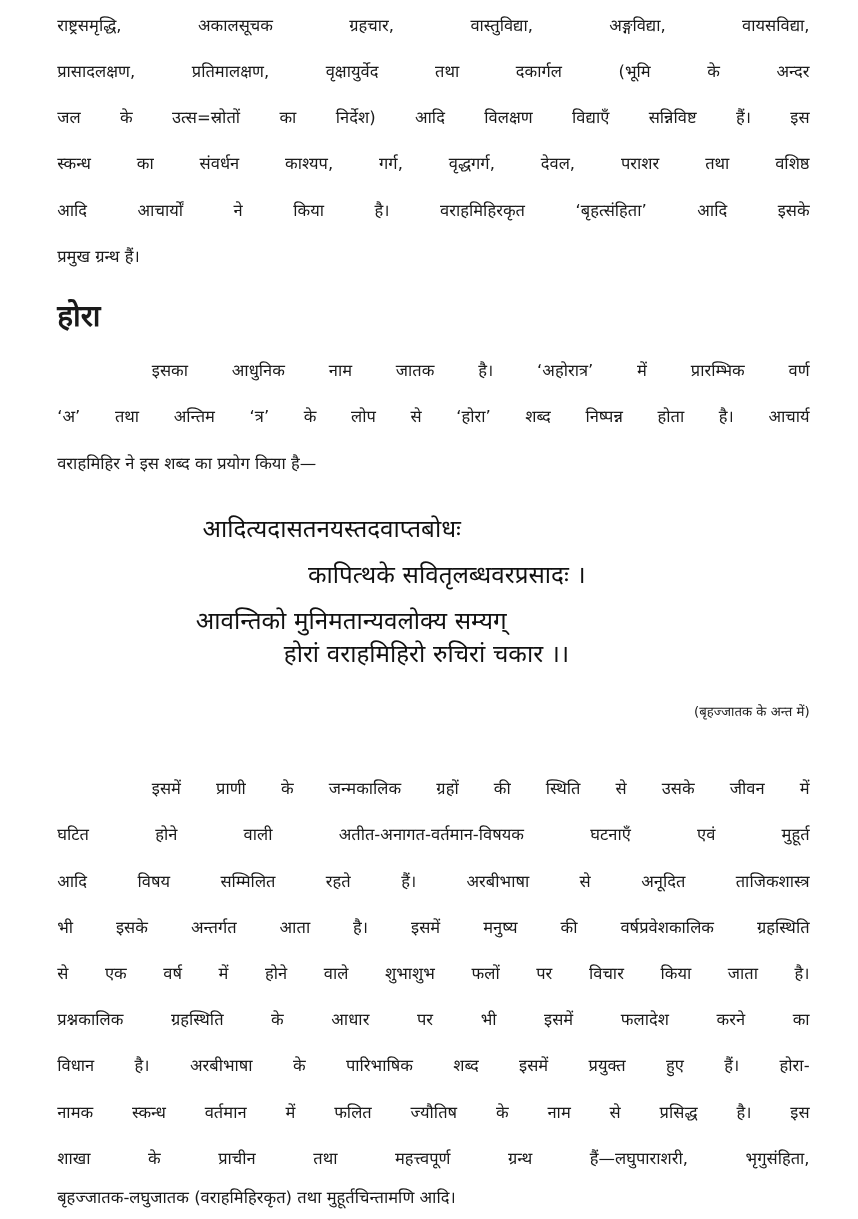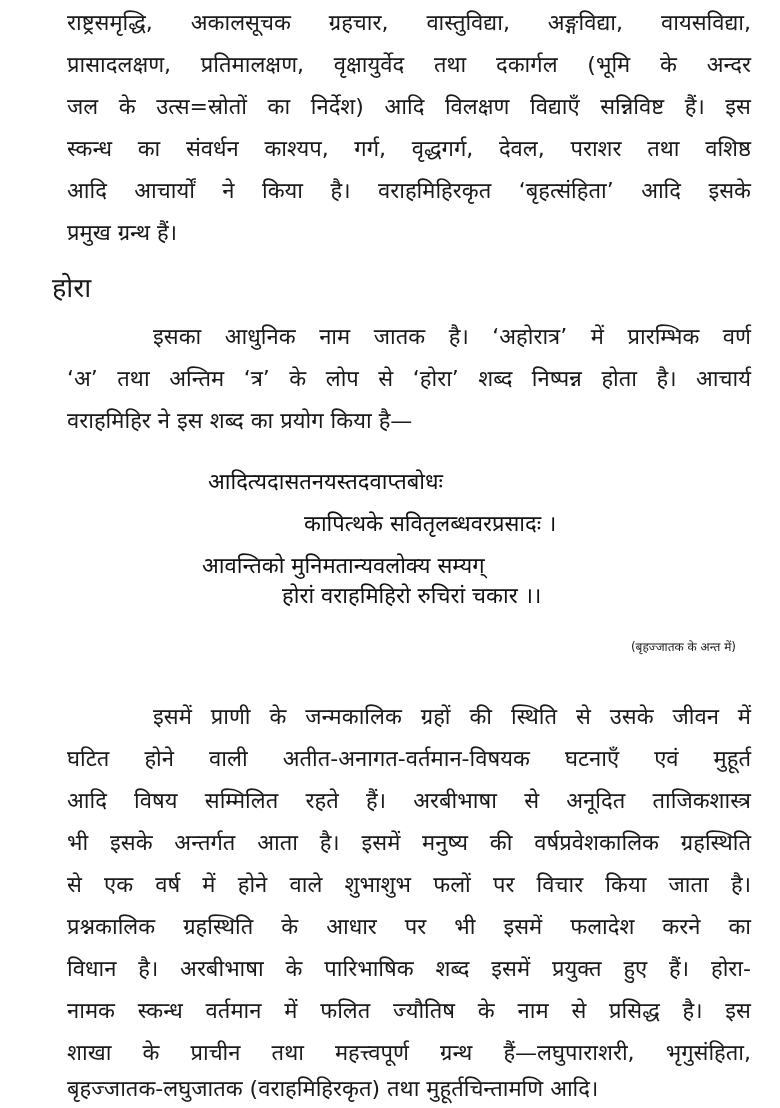--- a/index.html
+++ b/index.html
@@ -2,34 +2,34 @@
 <html><head>
 <meta charset="utf-8">
 <style>
   html, body { margin: 0; padding: 0; background: #ffffff; }
   body {
     width: 780px; height: 1108px; overflow: hidden; position: relative;
     font-family: "DejaVu Sans", sans-serif; color: #1a1a1a;
   }
   .page { position: absolute; left: 52px; top: 0; width: 684px; }
   .line {
-    position: absolute; left: 15px; width: 684px; height: 42px;
-    font-size: 22px; line-height: 42px; white-space: nowrap;
+    position: absolute; left: 0; width: 684px; height: 42px;
+    font-size: 15px; line-height: 42px; white-space: nowrap;
     text-align: justify; text-align-last: justify;
   }
   .line.last { text-align-last: left; }
   .line.indent { padding-left: 86px; box-sizing: border-box; }
   .b { font-weight: normal; }
   .heading {
-    position: absolute; left: 0; top: 268px; font-size: 27px; font-weight: normal;
+    position: absolute; left: 0; top: 268px; font-size: 27px; font-weight: bold;
     line-height: 40px;
   }
   .verse {
     position: absolute; font-family: "DejaVu Serif", serif; font-size: 22px;
-    line-height: 40px; white-space: nowrap; color: #111; margin-left: 24px;
+    line-height: 40px; white-space: nowrap; color: #111;
   }
   .source {
     position: absolute; right: 0; font-size: 12px; line-height: 30px; white-space: nowrap;
   }
 </style>
 </head>
 <body>
 
 <div class="page">
 

